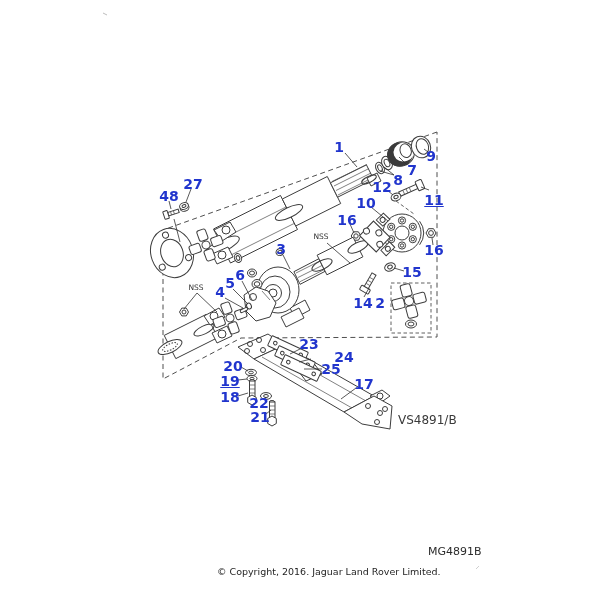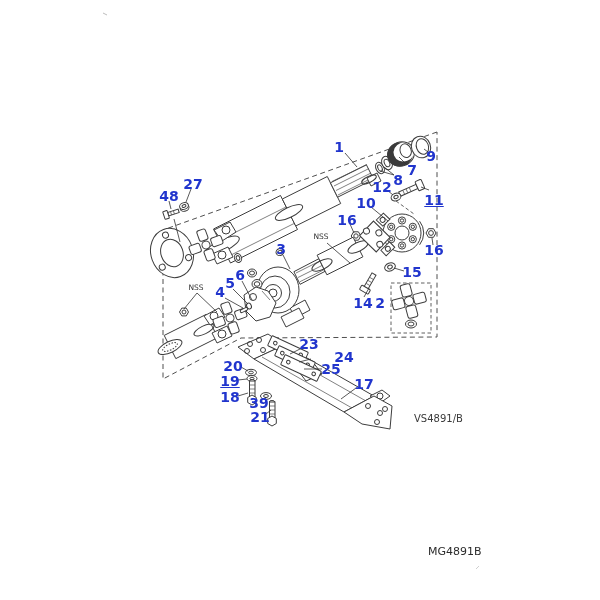--- a/index.html
+++ b/index.html
@@ -12,21 +12,21 @@
   .t{fill:none;stroke:#4a4a4a;stroke-width:.7;}
   .dash{fill:none;stroke:#4f4f4f;stroke-width:1;stroke-dasharray:5 3.5;}
   .dash2{fill:none;stroke:#4f4f4f;stroke-width:.9;stroke-dasharray:3.5 2.5;}
   .lead{stroke:#2e2e2e;stroke-width:.8;}
   .dark{fill:#3a3a3a;stroke:none;}
   .w{fill:#ffffff;stroke:none;}
   
   .callout{position:absolute;transform:translate(-50%,-50%);font-weight:bold;font-size:14px;
            color:var(--accent,#2135cd);white-space:nowrap;line-height:1;}
   .nss{position:absolute;transform:translate(-50%,-50%);font-size:7.5px;color:#333;line-height:1;}
-  .drawing-ref{position:absolute;font-size:10px;color:#3a3a3a;line-height:1;margin-left:16px;}
+  .drawing-ref{position:absolute;font-size:12px;color:#3a3a3a;line-height:1;}
   .figure-code{position:absolute;font-size:11px;color:#2b2b2b;line-height:1;}
   .copyright{position:absolute;font-size:9.5px;color:#1f1f1f;line-height:1;}
 </style>
 </head>
 <body>
 
 <div class="stage">
 
 <svg width="600" height="600" viewBox="0 0 600 600">
 
@@ -356,31 +356,32 @@
       <span class="callout" style="left: 382px; top: 187px;">12</span>
       <span class="callout" style="left: 347px; top: 220px;">16</span>
       <span class="callout" style="left: 363px; top: 303px;">14</span>
       <span class="callout" style="left: 412px; top: 272px;">15</span>
       <span class="callout" style="left: 434px; top: 250px;">16</span>
       <span class="callout" style="left: 364px; top: 384px;">17</span>
       <span class="callout" style="left: 230px; top: 397px;">18</span>
       <span class="callout" style="left: 230px; top: 381px; text-decoration: underline;">19</span>
       <span class="callout" style="left: 233px; top: 366px;">20</span>
       <span class="callout" style="left: 260px; top: 417px; text-align: center;">21</span>
-      <span class="callout" style="left: 259px; top: 403px;">39</span>
+      <span class="callout" style="left: 259px; top: 403px;">22</span>
       <span class="callout" style="left: 309px; top: 344px;">23</span>
       <span class="callout" style="left: 318px; top: 357px; margin-left: 26px;">24</span>
       <span class="callout" style="left: 331px; top: 369px;">25</span>
       <span class="callout" style="left: 169px; top: 196px;">48</span>
       <span class="callout" style="left: 193px; top: 184px;">27</span>
     </div>
 
 <div id="nss-layer">
       <span class="nss" style="left: 321px; top: 237px;">NSS</span>
       <span class="nss" style="left: 196px; top: 288px;">NSS</span>
     </div>
 
 <div class="drawing-ref" style="left:398px;top:414px;">VS4891/B</div>
 
 <div class="figure-code" style="left:428px;top:546px;">MG4891B</div>
 
+<div class="copyright" style="left:217px;top:567px;">© Copyright, 2016. Jaguar Land Rover Limited.</div>
 
 </div>
 
 </body></html>

